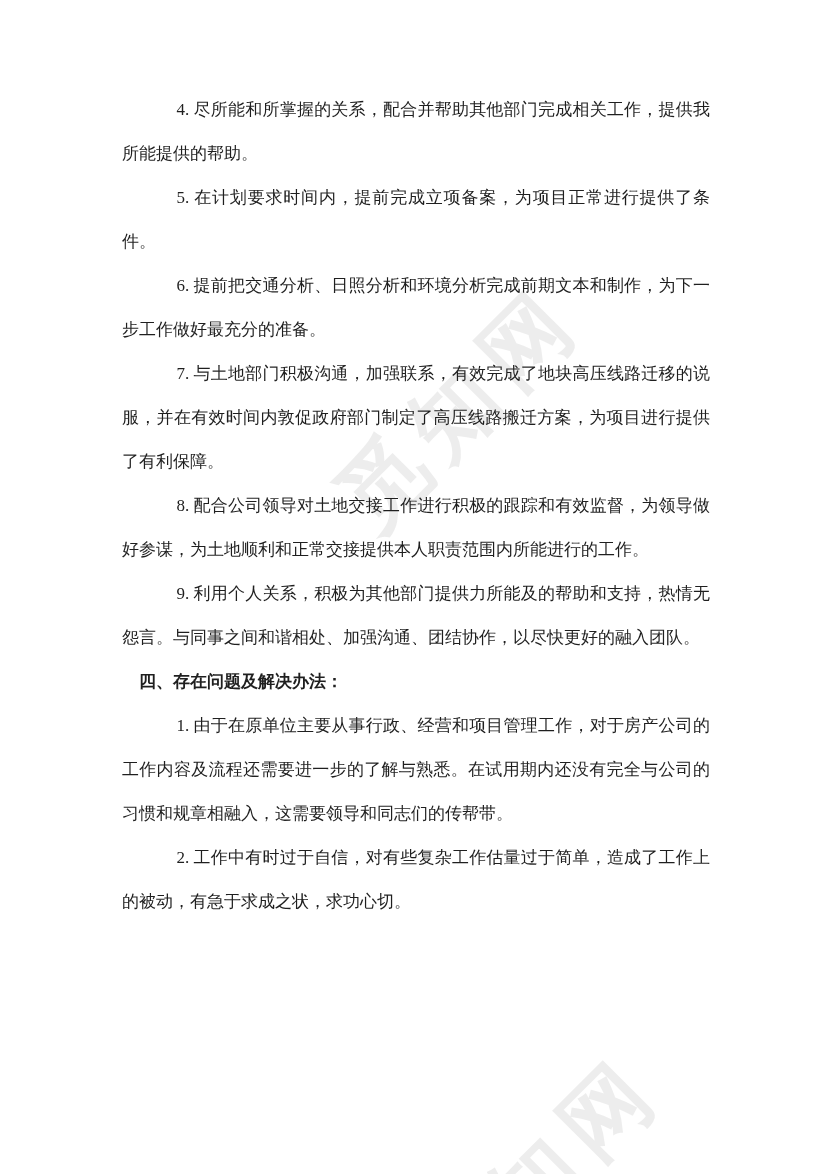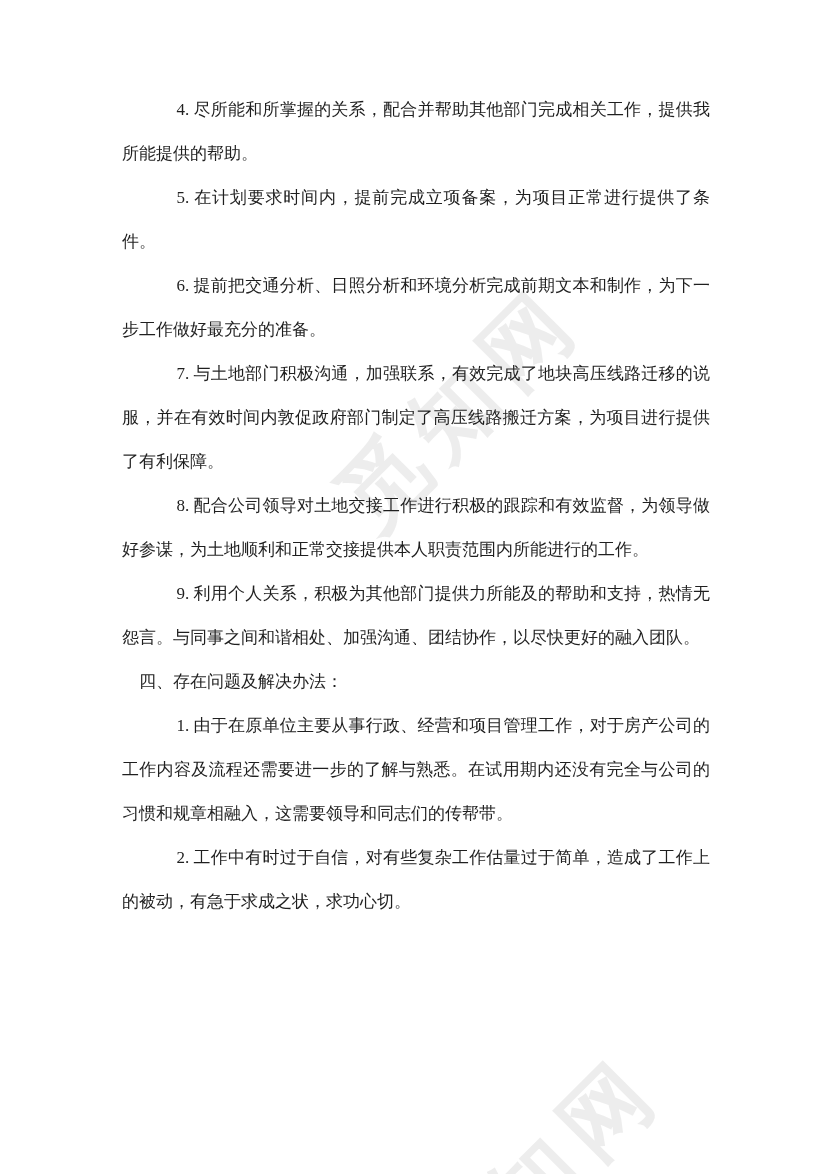--- a/index.html
+++ b/index.html
@@ -26,21 +26,21 @@
     text-align: justify;
   }
   .content p {
     margin: 0;
   }
   p.list {
     text-indent: 3.2em;
   }
   p.heading {
     text-indent: 1em;
-    font-weight: normal;
+    font-weight: bold;
   }
   p.body {
     text-indent: 2em;
   }
   .watermark {
     position: absolute;
     transform: rotate(-45deg);
     font-size: 86px;
     letter-spacing: 14px;
     color: rgba(140, 140, 140, 0.16);

